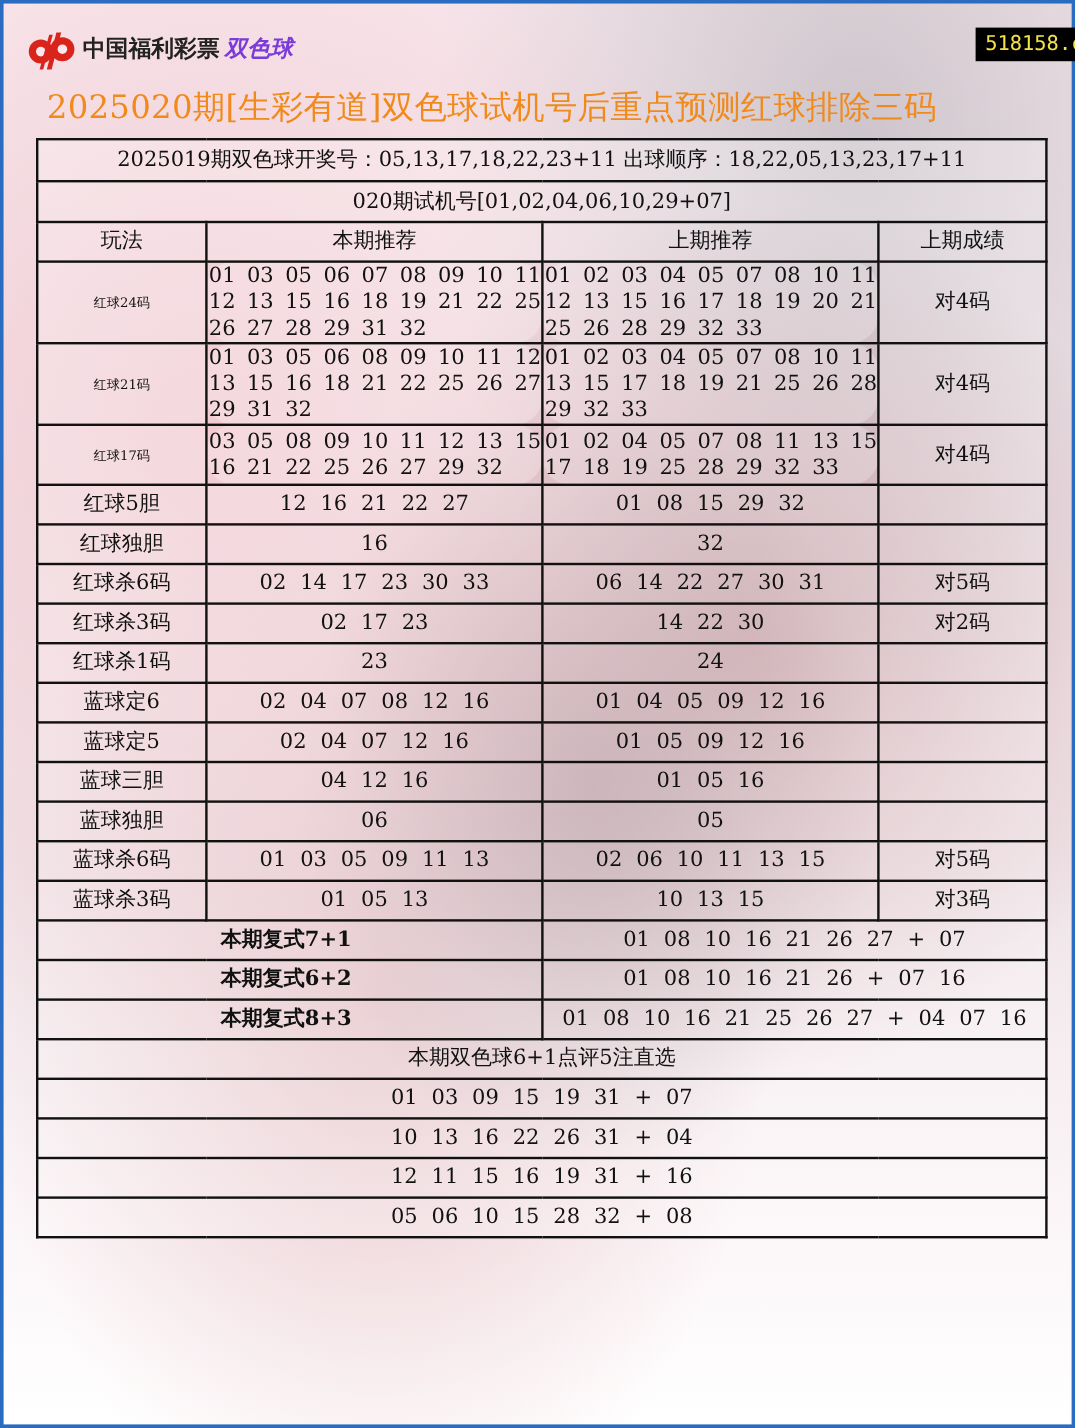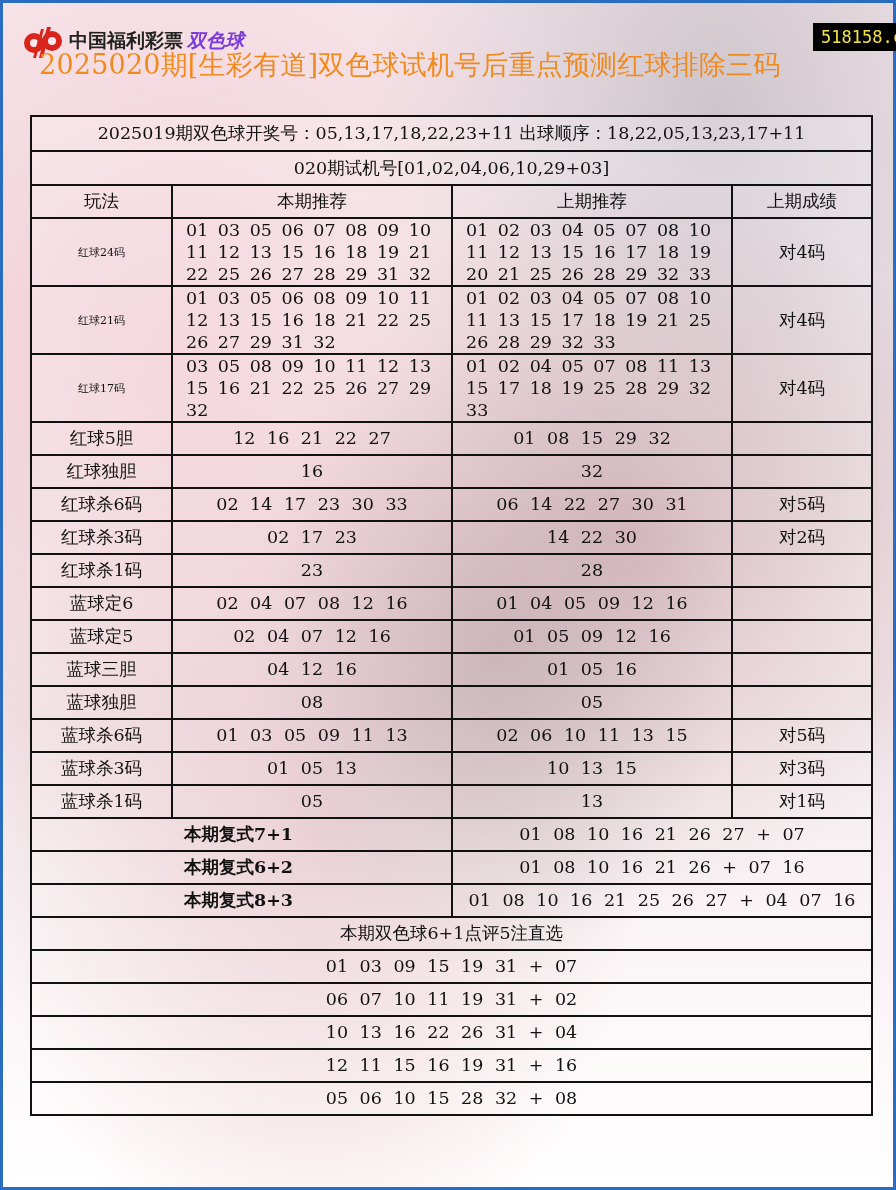--- a/index.html
+++ b/index.html
@@ -36,39 +36,39 @@
     font-weight: bold; font-style: italic; font-size: 19px;
     color: #7a3bd8;
   }
   .site-badge {
     position: absolute; left: 762px; top: 20px;
     background: #000; color: #f3e24a;
     font-family: "DejaVu Sans Mono", monospace;
     font-size: 17px; padding: 4px 9px 4px 8px; line-height: 20px; margin-left: 48px;
   }
   .headline {
-    position: absolute; left: 36px; top: 44px;
+    position: absolute; left: 36px; top: 68px;
     color: #f08a1c; font-size: 27px; white-space: nowrap;
     letter-spacing: 0.2px;
   }
   table.grid {
     position: absolute; left: 27px; top: 112px;
     width: 841px;
     border-collapse: collapse;
     table-layout: fixed;
     font-size: 17.5px; color: #111;
   }
   table.grid td {
     border: 2px solid #111;
     text-align: center; vertical-align: middle;
     padding: 0; height: 31px; line-height: 21px;
     background: rgba(255,255,255,0.25);
   }
   table.grid td.nums-left {
-    text-align: left; padding-left: 13px; word-spacing: 4px; line-height: 22px;
+    text-align: left; padding-left: 1px; word-spacing: 4px; line-height: 22px; border-radius: 23px;
   }
   td.label-cell { font-size: 11px; }
   td.pad-left-label { text-align: left !important; padding-left: 152px !important; font-weight: bold; }
   .num { word-spacing: 6px; }
 </style>
 </head>
 <body>
 
 <div class="frame">
 
@@ -96,21 +96,21 @@
       <col style="width:141px">
       <col style="width:280px">
       <col style="width:280px">
       <col style="width:140px">
     </colgroup>
     <tbody id="tbody">
       <tr>
         <td colspan="4" style="height:33px">2025019期双色球开奖号：05,13,17,18,22,23+11 出球顺序：18,22,05,13,23,17+11</td>
       </tr>
       <tr>
-        <td colspan="4" style="height:32px">020期试机号[01,02,04,06,10,29+03]</td>
+        <td colspan="4" style="height:32px">020期试机号[01,02,04,06,10,29+07]</td>
       </tr>
       <tr>
         <td>玩法</td>
         <td>本期推荐</td>
         <td>上期推荐</td>
         <td>上期成绩</td>
       </tr>
 
       <tr>
         <td class="label-cell" style="height:66px">红球24码</td>
@@ -151,21 +151,21 @@
       </tr>
       <tr>
         <td>红球杀3码</td>
         <td class="num">02 17 23</td>
         <td class="num">14 22 30</td>
         <td>对2码</td>
       </tr>
       <tr>
         <td>红球杀1码</td>
         <td class="num">23</td>
-        <td class="num">28</td>
+        <td class="num">24</td>
         <td></td>
       </tr>
       <tr>
         <td>蓝球定6</td>
         <td class="num">02 04 07 08 12 16</td>
         <td class="num">01 04 05 09 12 16</td>
         <td></td>
       </tr>
       <tr>
         <td>蓝球定5</td>
@@ -174,64 +174,55 @@
         <td></td>
       </tr>
       <tr>
         <td>蓝球三胆</td>
         <td class="num">04 12 16</td>
         <td class="num">01 05 16</td>
         <td></td>
       </tr>
       <tr>
         <td>蓝球独胆</td>
-        <td class="num">08</td>
+        <td class="num">06</td>
         <td class="num">05</td>
         <td></td>
       </tr>
       <tr>
         <td>蓝球杀6码</td>
         <td class="num">01 03 05 09 11 13</td>
         <td class="num">02 06 10 11 13 15</td>
         <td>对5码</td>
       </tr>
       <tr>
         <td>蓝球杀3码</td>
         <td class="num">01 05 13</td>
         <td class="num">10 13 15</td>
         <td>对3码</td>
       </tr>
-      <tr>
-        <td>蓝球杀1码</td>
-        <td class="num">05</td>
-        <td class="num">13</td>
-        <td>对1码</td>
-      </tr>
 
       <tr>
         <td colspan="2" class="pad-left-label">本期复式7+1</td>
         <td colspan="2" class="num">01 08 10 16 21 26 27 + 07</td>
       </tr>
       <tr>
         <td colspan="2" class="pad-left-label">本期复式6+2</td>
         <td colspan="2" class="num">01 08 10 16 21 26 + 07 16</td>
       </tr>
       <tr>
         <td colspan="2" class="pad-left-label">本期复式8+3</td>
         <td colspan="2" class="num">01 08 10 16 21 25 26 27 + 04 07 16</td>
       </tr>
 
       <tr>
         <td colspan="4">本期双色球6+1点评5注直选</td>
       </tr>
       <tr>
         <td colspan="4" class="num">01 03 09 15 19 31 + 07</td>
-      </tr>
-      <tr>
-        <td colspan="4" class="num">06 07 10 11 19 31 + 02</td>
       </tr>
       <tr>
         <td colspan="4" class="num">10 13 16 22 26 31 + 04</td>
       </tr>
       <tr>
         <td colspan="4" class="num">12 11 15 16 19 31 + 16</td>
       </tr>
       <tr>
         <td colspan="4" class="num">05 06 10 15 28 32 + 08</td>
       </tr>

